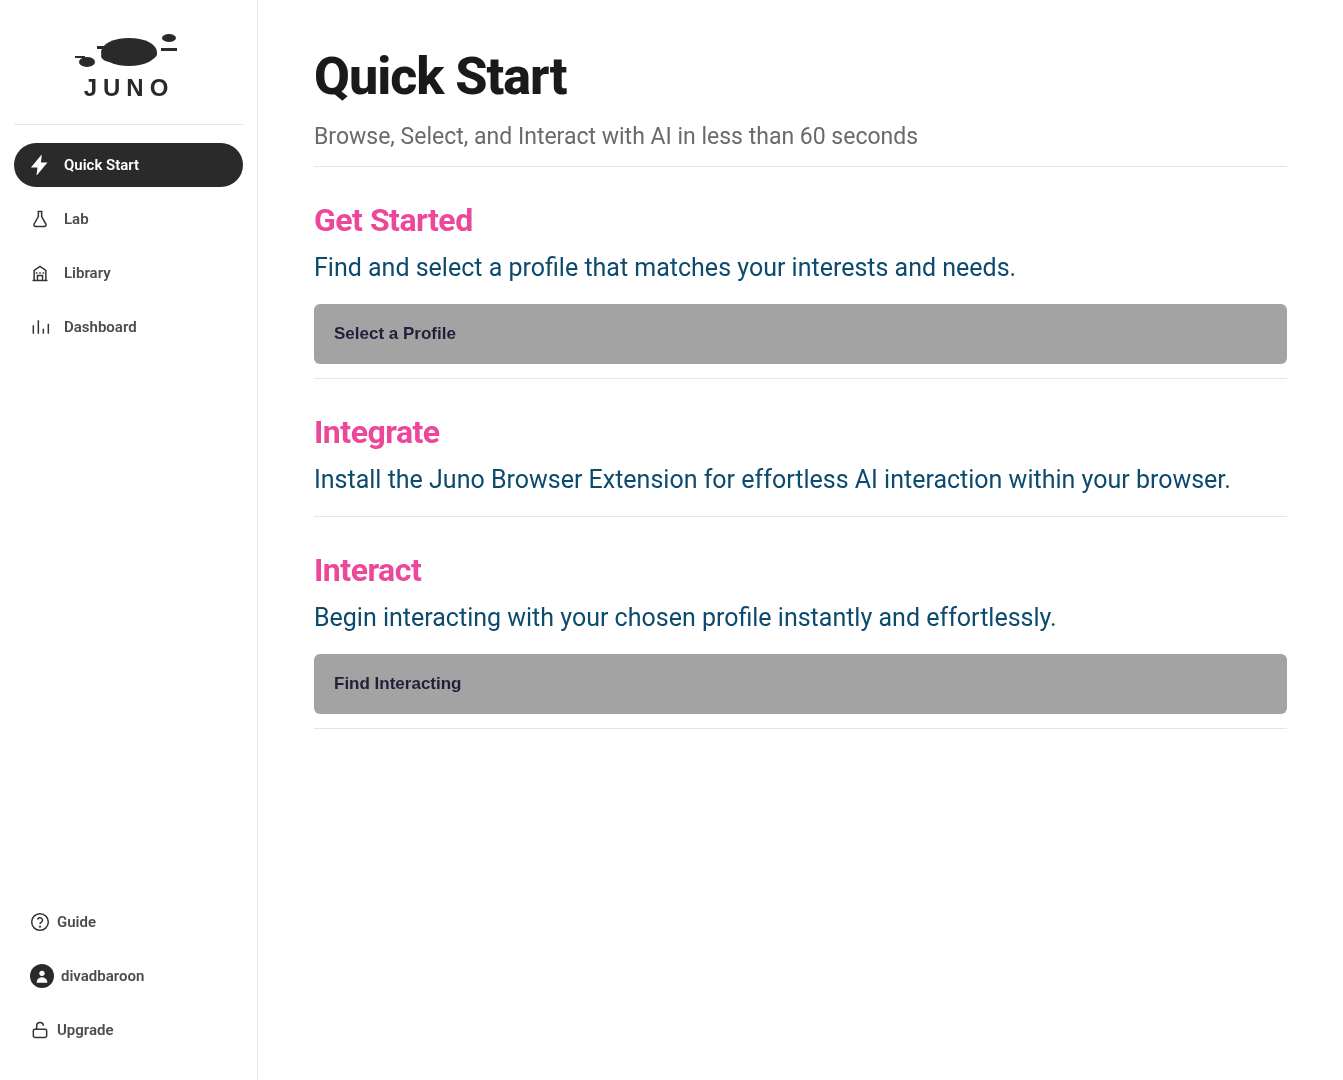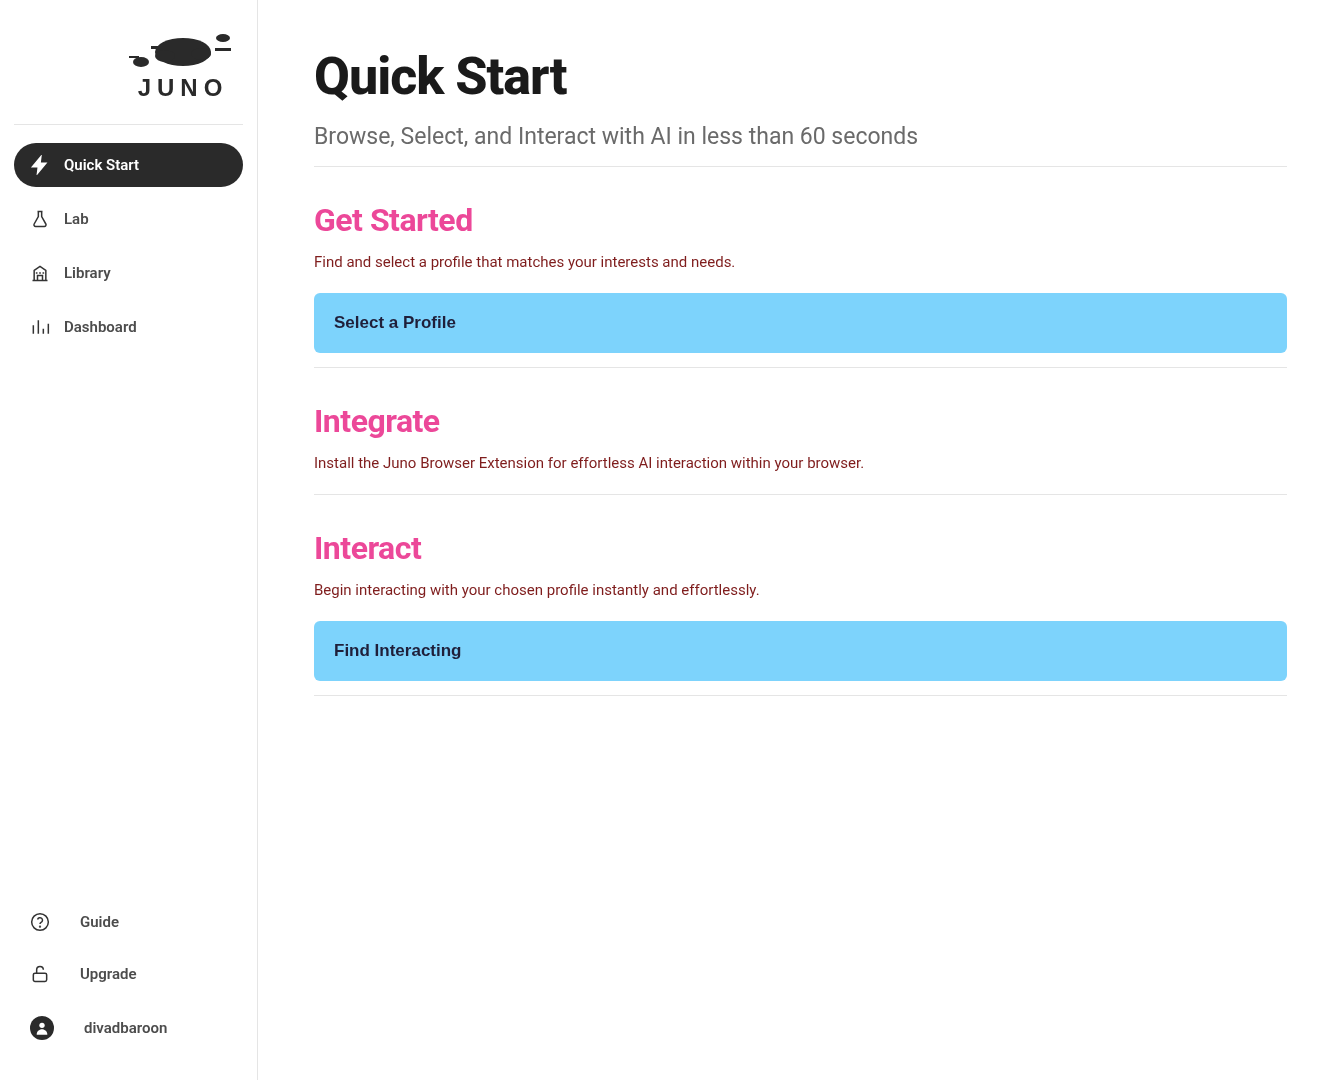--- a/index.html
+++ b/index.html
@@ -20,21 +20,21 @@
       border-right: 1px solid #e5e5e5;
       display: flex;
       flex-direction: column;
       padding: 0;
     }
     .logo-container {
       padding: 24px 0 20px 0;
       margin: 0 14px;
       border-bottom: 1px solid #e5e5e5;
       display: flex;
-      justify-content: flex-end;
+      justify-content: center;
     }
     .logo {
       width: 120px;
       height: 80px;
     }
     .nav-section {
       padding: 18px 14px 0 14px;
       flex: 1;
     }
     .nav-item {
@@ -64,21 +64,21 @@
       stroke: #333;
       stroke-width: 1.8;
       flex-shrink: 0;
     }
     .bottom-section {
       padding: 0 14px 20px 14px;
     }
     .bottom-item {
       display: flex;
       align-items: center;
-      gap: 30px;
+      gap: 7px;
       padding: 12px 16px;
       font-size: 15px;
       font-weight: 600;
       color: #4c4c4c;
       cursor: pointer;
       margin-bottom: 8px;
     }
     .avatar-icon {
       width: 24px;
       height: 24px;
@@ -120,26 +120,26 @@
       margin-top: 34px;
     }
     .section-title {
       font-size: 32px;
       font-weight: 700;
       color: #ec4899;
       letter-spacing: -0.5px;
       margin-bottom: 14px;
     }
     .section-desc {
-      font-size: 15px;
-      color: #7f1d1d;
+      font-size: 25px;
+      color: #0c4a6e;
       margin-bottom: 22px;
     }
     .action-button {
-      background: #7dd3fc;
+      background: #a3a3a3;
       border: none;
       border-radius: 6px;
       padding: 20px 20px;
       font-size: 17px;
       font-weight: 700;
       color: #1f1f3a;
       text-align: left;
       width: 100%;
       cursor: pointer;
       margin-bottom: 14px;
@@ -203,35 +203,35 @@
   <div class="bottom-section">
     <div class="bottom-item">
       <svg class="nav-icon" viewBox="0 0 24 24">
           <circle cx="12" cy="12" r="10"></circle>
           <path d="M9.1 9a3 3 0 1 1 4.2 3.5c-.8.5-1.3 1-1.3 2"></path>
           <circle cx="12" cy="17.5" r="0.5" fill="#333"></circle>
         </svg>
       <span>Guide</span>
     </div>
     <div class="bottom-item">
-      <svg class="nav-icon" viewBox="0 0 24 24">
-          <rect x="4" y="11" width="16" height="10" rx="2"></rect>
-          <path d="M8 11V7a4 4 0 0 1 8 0"></path>
-        </svg>
-      <span>Upgrade</span>
-    </div>
-    <div class="bottom-item">
       <div class="avatar-icon">
         <svg viewBox="0 0 24 24">
             <circle cx="12" cy="8" r="4"></circle>
             <path d="M4 22c0-4.4 3.6-8 8-8s8 3.6 8 8"></path>
           </svg>
       </div>
       <span>divadbaroon</span>
     </div>
+    <div class="bottom-item">
+      <svg class="nav-icon" viewBox="0 0 24 24">
+          <rect x="4" y="11" width="16" height="10" rx="2"></rect>
+          <path d="M8 11V7a4 4 0 0 1 8 0"></path>
+        </svg>
+      <span>Upgrade</span>
+    </div>
   </div>
 </aside>
 
 <main class="main">
   <h1 class="page-title">Quick Start</h1>
   <p class="page-subtitle">Browse, Select, and Interact with AI in less than 60 seconds</p>
   <hr class="divider">
 
   <div class="section">
     <h2 class="section-title">Get Started</h2>

